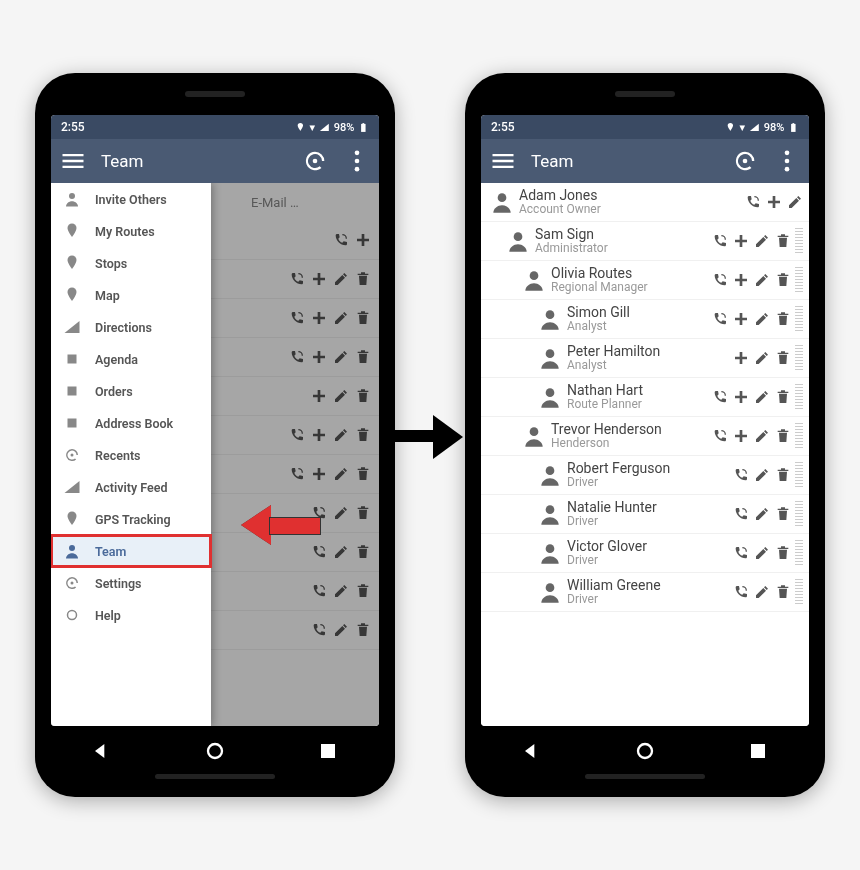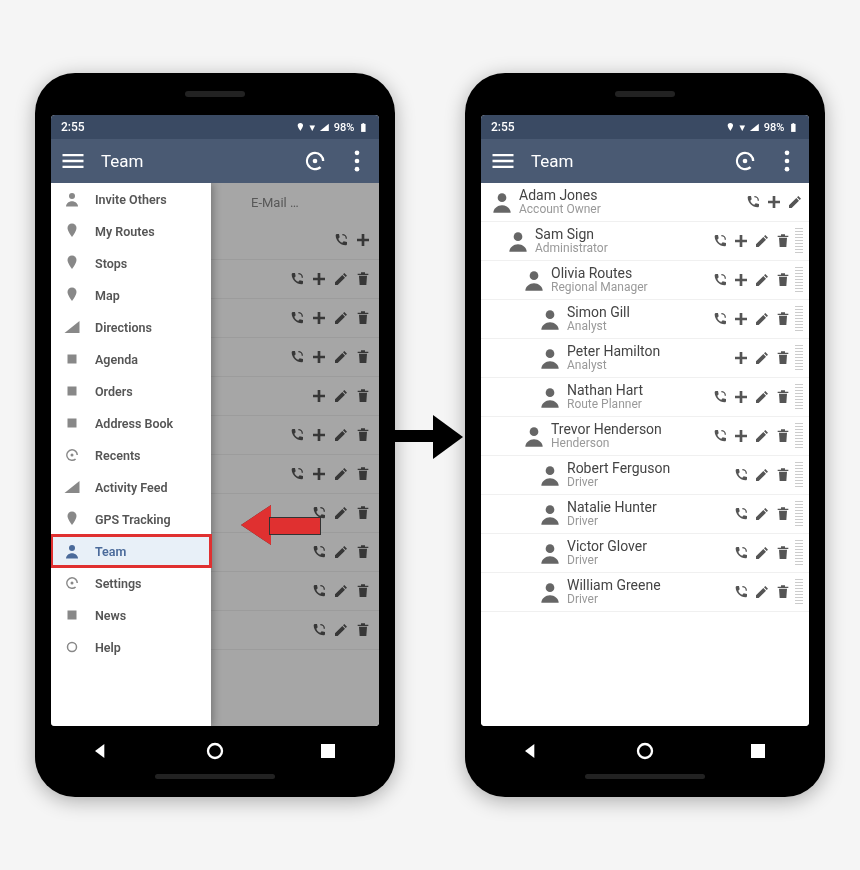--- a/index.html
+++ b/index.html
@@ -392,28 +392,20 @@
                 <span class="dicon">
                   <svg>
                     <use href="#i-sync"></use>
                   </svg>
                 </span>
                 <span>Settings</span>
               </div>
               <div class="drawer-item">
                 <span class="dicon">
                   <svg>
-                    <use href="#i-recent"></use>
-                  </svg>
-                </span>
-                <span>News</span>
-              </div>
-              <div class="drawer-item">
-                <span class="dicon">
-                  <svg>
                     <use href="#i-home"></use>
                   </svg>
                 </span>
                 <span>Help</span>
               </div>
             </div>
 
         <div class="red-arrow">
           <div class="red-arrow-head"></div>
           <div class="red-arrow-body"></div>

